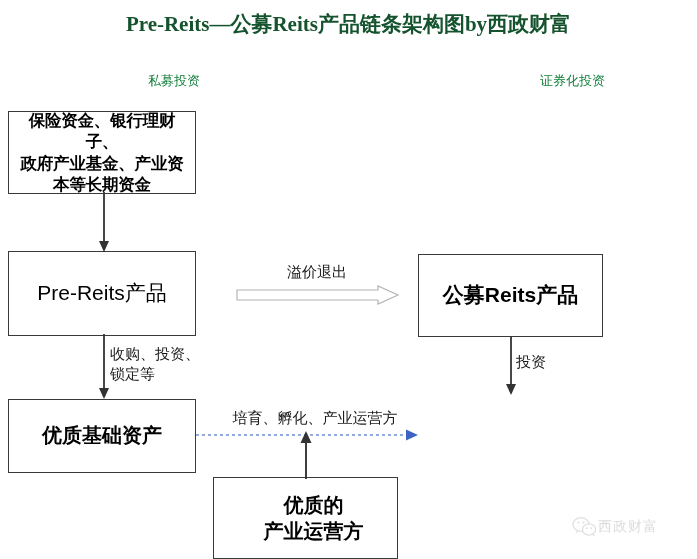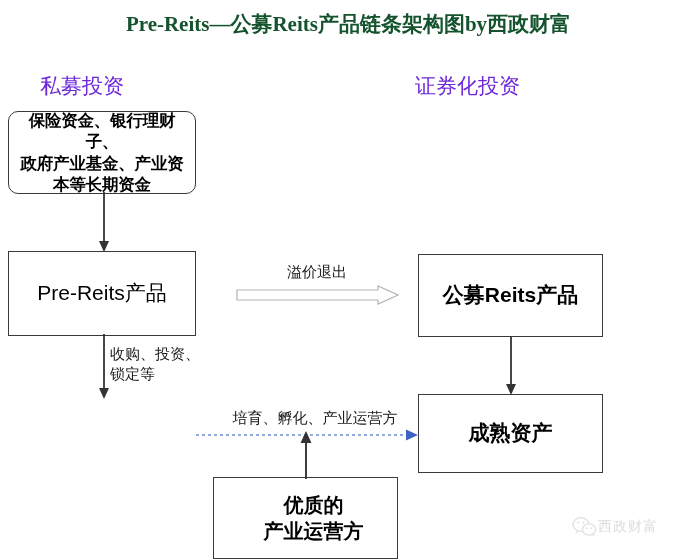--- a/index.html
+++ b/index.html
@@ -30,24 +30,24 @@
     font-family: "Liberation Serif", "DejaVu Serif", serif;
     font-weight: bold;
     font-size: 21px;
     letter-spacing: 0px;
     white-space: nowrap;
     color: #14532d;
   }
 
   .section-label {
     font-family: "Liberation Serif", "DejaVu Serif", serif;
-    font-size: 21px;
-    color: #6d28d9;
+    font-size: 13px;
+    color: #15803d;
     white-space: nowrap;
-    text-align: left;
+    text-align: right;
   }
 
   .node {
     border: 1.6px solid #3a3a3a;
     background: #ffffff;
     display: flex;
     align-items: center;
     justify-content: center;
     text-align: center;
     line-height: 1.28;
@@ -114,38 +114,38 @@
 </head>
 <body>
 
 <div id="stage">
 
   <div class="abs title">Pre-Reits—公募Reits产品链条架构图by西政财富</div>
 
   <div class="abs section-label" style="left:40px; top:72px; width:160px;">私募投资</div>
   <div class="abs section-label" style="left:415px; top:72px; width:190px;">证券化投资</div>
 
-  <div class="abs node node-funds" style="left:8px; top:111px; width:188px; height:83px;border-radius:10px;">
+  <div class="abs node node-funds" style="left:8px; top:111px; width:188px; height:83px;">
     <span class="node-text">保险资金、银行理财子、
 政府产业基金、产业资
 本等长期资金</span>
   </div>
 
   <div class="abs node node-prereits" style="left:8px; top:251px; width:188px; height:85px;">
     <span class="node-text">Pre-Reits产品</span>
   </div>
 
   <div class="abs node node-pubreits" style="left:418px; top:254px; width:185px; height:83px;">
     <span class="node-text">公募Reits产品</span>
   </div>
 
+  <div class="abs node node-quality" style="left:8px; top:399px; width:188px; height:74px;">
+    <span class="node-text">优质基础资产</span>
+  </div>
 
-  <div class="abs node node-mature" style="left:418px; top:394px; width:185px; height:79px;">
-    <span class="node-text">成熟资产</span>
-  </div>
 
   <div class="abs node node-operator" style="left:213px; top:477px; width:185px; height:82px;">
     <span class="node-text">优质的
 产业运营方</span>
   </div>
 
   <svg class="abs connector" style="left:92px; top:192px; width:24px; height:62px;" viewBox="0 0 24 62">
     <line x1="12" y1="0" x2="12" y2="52" stroke="#333333" stroke-width="1.8"></line>
     <polygon points="12,60 7,49 17,49" fill="#333333"></polygon>
   </svg>
@@ -154,20 +154,21 @@
     <line x1="12" y1="0" x2="12" y2="57" stroke="#333333" stroke-width="1.8"></line>
     <polygon points="12,65 7,54 17,54" fill="#333333"></polygon>
   </svg>
   <div class="abs edge-label" style="left:110px; top:344px; width:120px;">收购、投资、
 锁定等</div>
 
   <svg class="abs connector" style="left:499px; top:336px; width:24px; height:62px;" viewBox="0 0 24 62">
     <line x1="12" y1="0" x2="12" y2="51" stroke="#333333" stroke-width="1.8"></line>
     <polygon points="12,59 7,48 17,48" fill="#333333"></polygon>
   </svg>
+  <div class="abs edge-label" style="left:516px; top:352px; width:80px;">投资</div>
 
   <div class="abs edge-label" style="left:237px; top:262px; width:160px; text-align:center;">溢价退出</div>
   <svg class="abs connector" style="left:236px; top:285px; width:164px; height:20px;" viewBox="0 0 164 20">
     <polygon points="1,5 142,5 142,1 162,10 142,19 142,15 1,15" fill="#ffffff" stroke="#b4b4b4" stroke-width="1.2" stroke-linejoin="miter"></polygon>
   </svg>
 
   <div class="abs edge-label" style="left:205px; top:408px; width:220px; text-align:center;">培育、孵化、产业运营方</div>
   <svg class="abs connector" style="left:196px; top:427px; width:226px; height:16px;" viewBox="0 0 226 16">
     <line x1="0" y1="8" x2="212" y2="8" stroke="#6f8fd6" stroke-width="1.7" stroke-dasharray="3 3"></line>
     <polygon points="222,8 210,2.5 210,13.5" fill="#3c62c4"></polygon>

